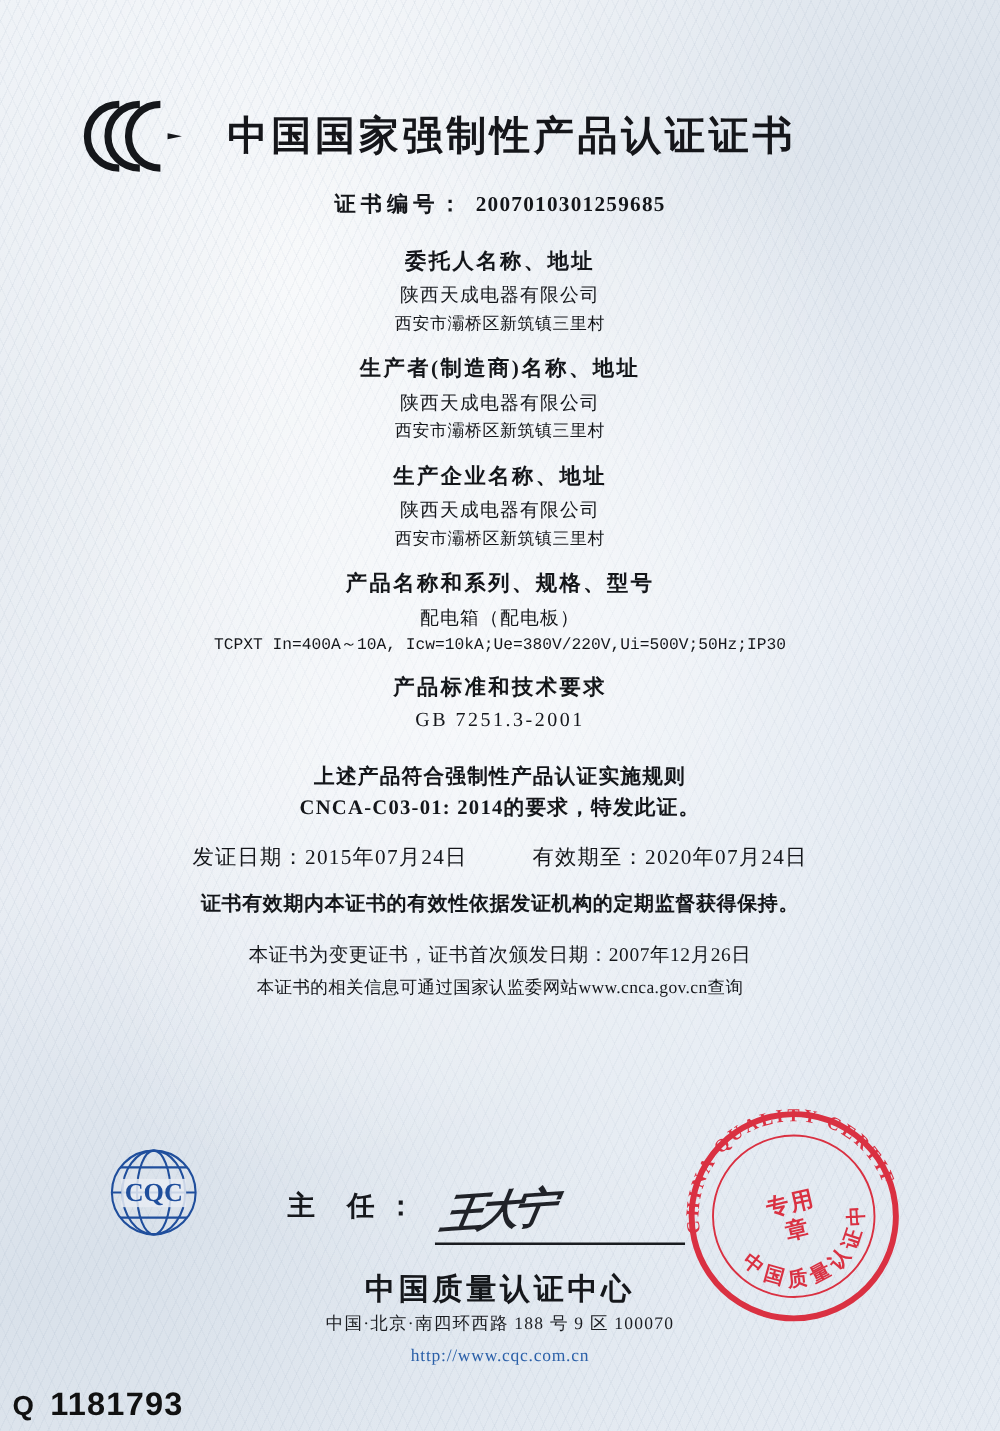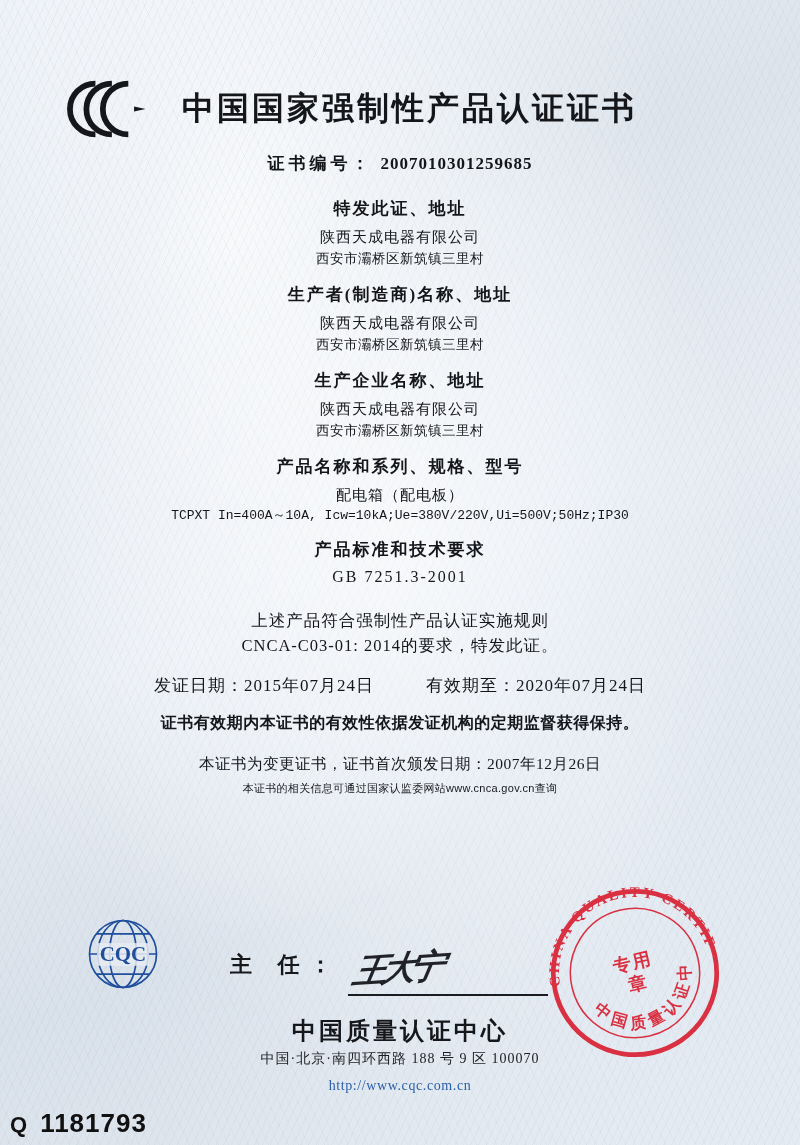--- a/index.html
+++ b/index.html
@@ -112,21 +112,21 @@
   .std-code {
     font-family: "Liberation Serif", serif;
     font-size: 16px;
     letter-spacing: 2px;
     margin-top: 4px;
   }
 
   .statement {
     font-family: "Liberation Serif", serif;
     font-size: 16.5px;
-    font-weight: normal;
+    font-weight: bold;
     letter-spacing: 1px;
     line-height: 25px;
     margin-top: 22px;
   }
 
   #dates {
     font-family: "Liberation Serif", serif;
     font-size: 17px;
     letter-spacing: 1px;
     margin-top: 16px;
@@ -143,22 +143,22 @@
     letter-spacing: 0.5px;
     margin-top: 16px;
   }
   .note1 {
     font-family: "Liberation Serif", serif;
     font-size: 15.5px;
     letter-spacing: 0.5px;
     margin-top: 20px;
   }
   .note2 {
-    font-family: Liberation Sans, sans-serif;
-    font-size: 11px;
+    font-family: Liberation Serif, serif;
+    font-size: 14px;
     letter-spacing: 0.3px;
     margin-top: 6px;
   }
 
   
   #cqc-logo {
     position: absolute;
     left: 68px; top: 918px;
     width: 110px; height: 72px;
   }
@@ -272,21 +272,21 @@
     </svg>
     <div id="doc-title">中国国家强制性产品认证证书</div>
   </div>
 
   <div id="body-block" class="layer">
 
     <div class="cert-no line">
       <span class="label">证书编号：</span><span>2007010301259685</span>
     </div>
 
-    <div class="sec-title line">特发此证、地址</div>
+    <div class="sec-title line">委托人名称、地址</div>
     <div class="sec-line line">陕西天成电器有限公司</div>
     <div class="sec-line small line">西安市灞桥区新筑镇三里村</div>
 
     <div class="sec-title line">生产者(制造商)名称、地址</div>
     <div class="sec-line line">陕西天成电器有限公司</div>
     <div class="sec-line small line">西安市灞桥区新筑镇三里村</div>
 
     <div class="sec-title line">生产企业名称、地址</div>
     <div class="sec-line line">陕西天成电器有限公司</div>
     <div class="sec-line small line">西安市灞桥区新筑镇三里村</div>

